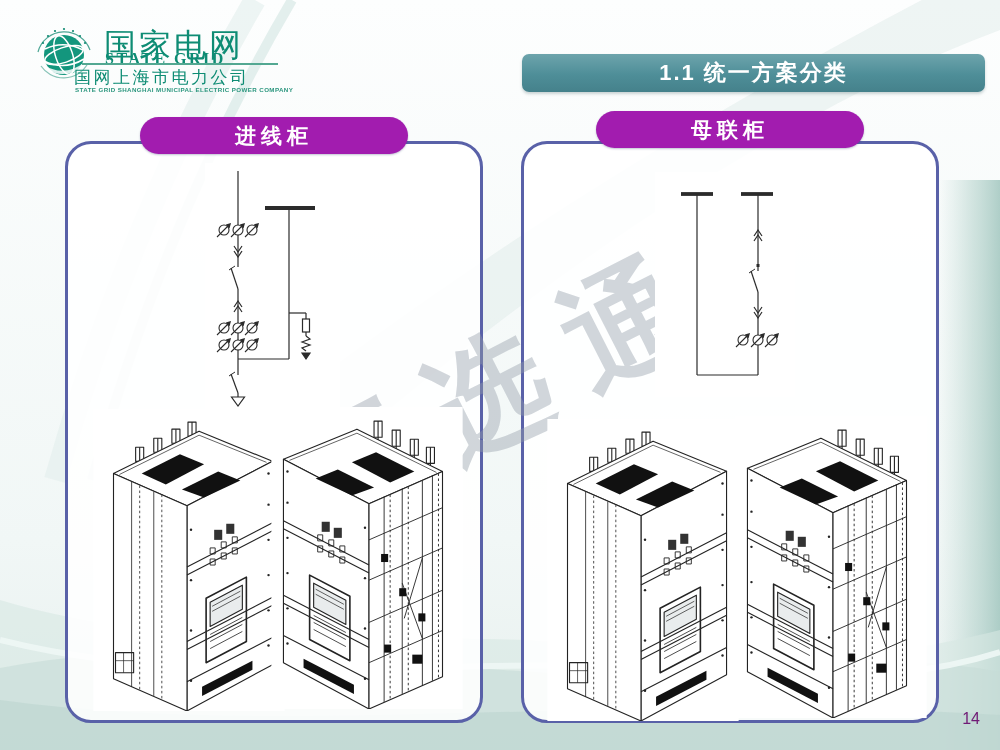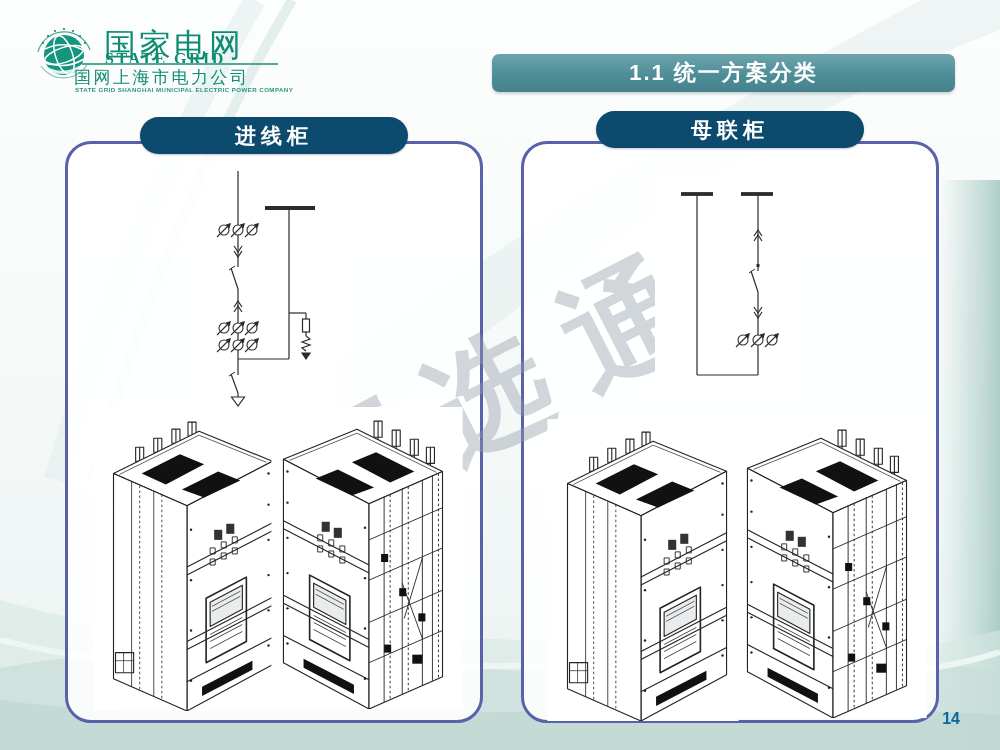--- a/index.html
+++ b/index.html
@@ -13,36 +13,36 @@
   
   .header{z-index:5;}
   .globe{left:34px;top:22px;width:60px;height:60px;z-index:5;}
   .brand-cn{left:104px;top:24px;font-size:32px;font-weight:normal;color:#0e8c74;letter-spacing:3px;z-index:5;}
   .brand-en{left:105px;top:50px;font-size:16px;font-weight:bold;color:#0e8c74;letter-spacing:2.5px;font-family:"Liberation Serif",serif;z-index:5;}
   .logo-divider{left:82px;top:63px;width:196px;height:2px;background:#53a892;z-index:5;}
   .company-cn{left:74px;top:66px;font-size:17px;font-weight:normal;color:#0e8c74;letter-spacing:2.5px;z-index:5;}
   .company-en{left:75px;top:86px;font-size:6.2px;font-weight:bold;color:#2b967e;letter-spacing:0.4px;z-index:5;}
   
   .banner{
-    left:492px;top:54px;width:463px;height:38px;z-index:5;
+    left:522px;top:54px;width:463px;height:38px;z-index:5;
     background:linear-gradient(180deg,#6da4ac 0%,#4e8e98 55%,#45818b 100%);
     border-radius:7px;display:flex;align-items:center;justify-content:center;
     box-shadow:0 2px 3px rgba(60,90,95,0.25);
   }
   .banner span{color:#fff;font-size:22px;font-weight:bold;letter-spacing:2px;}
   
   .panel{
     z-index:1;width:412px;height:576px;border:3px solid #5961a8;border-radius:26px;
     background:rgba(255,255,255,0.88);
   }
   .panel-left{left:65px;top:141px;}
   .panel-right{left:521px;top:141px;}
   
   .pill{
-    z-index:5;width:268px;height:37px;background:#0c4a6e;border-radius:19px;
+    z-index:5;width:268px;height:37px;background:#a21caf;border-radius:19px;
     display:flex;align-items:center;justify-content:center;
     box-shadow:0 1px 2px rgba(50,55,110,0.3);
   }
   .pill-left{left:140px;top:117px;}
   .pill-right{left:596px;top:111px;}
   .pill span{color:#fff;font-size:21px;font-weight:bold;letter-spacing:5px;}
   
   .watermark{
     z-index:2;left:268px;top:308px;width:470px;text-align:center;
     transform:rotate(-27deg);transform-origin:center;
@@ -52,21 +52,21 @@
   
   .diagram{z-index:3;background:#fff;}
   .diag-left{left:205px;top:163px;width:135px;height:250px;}
   .diag-right{left:655px;top:172px;width:140px;height:225px;}
   .cab{z-index:3;width:192px;height:302px;}
   .cab1{left:93px;top:409px;}
   .cab2{left:271px;top:407px;}
   .cab3{left:547px;top:419px;}
   .cab4{left:735px;top:416px;}
   
-  .page-number{right:40px;bottom:22px;font-size:16px;font-weight:bold;color:#0369a1;z-index:5;}
+  .page-number{right:20px;bottom:22px;font-size:16px;font-weight:normal;color:#701a75;z-index:5;}
 </style>
 </head>
 <body>
 
 <div class="slide">
 
   <svg width="0" height="0" style="position:absolute" aria-hidden="true">
     <defs>
 
       <g id="ct" stroke="#2b2b2b" stroke-width="1.1" fill="none">

